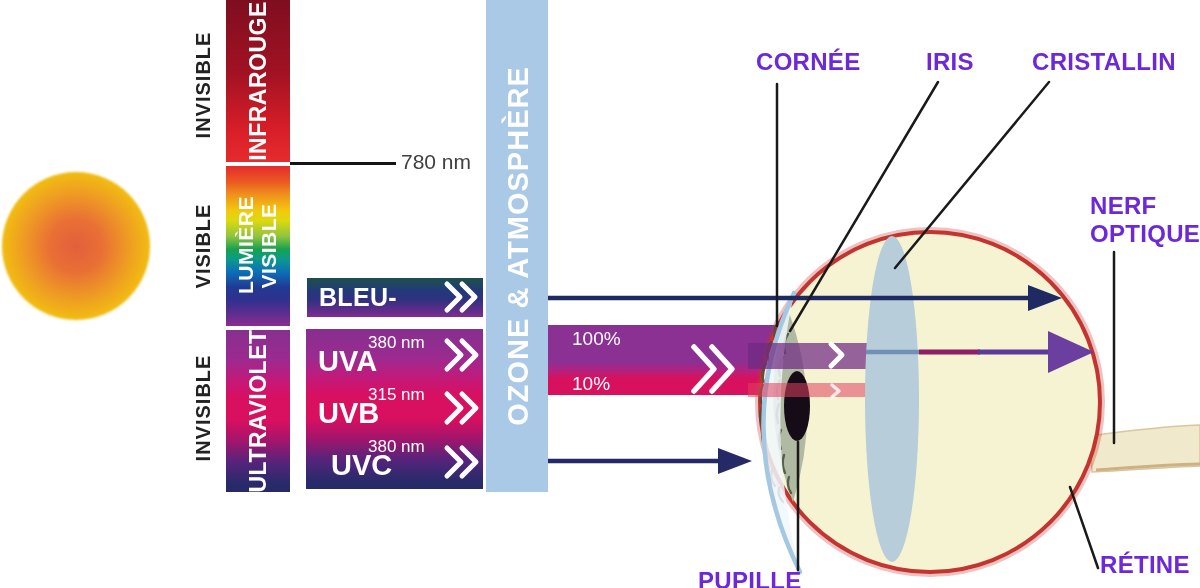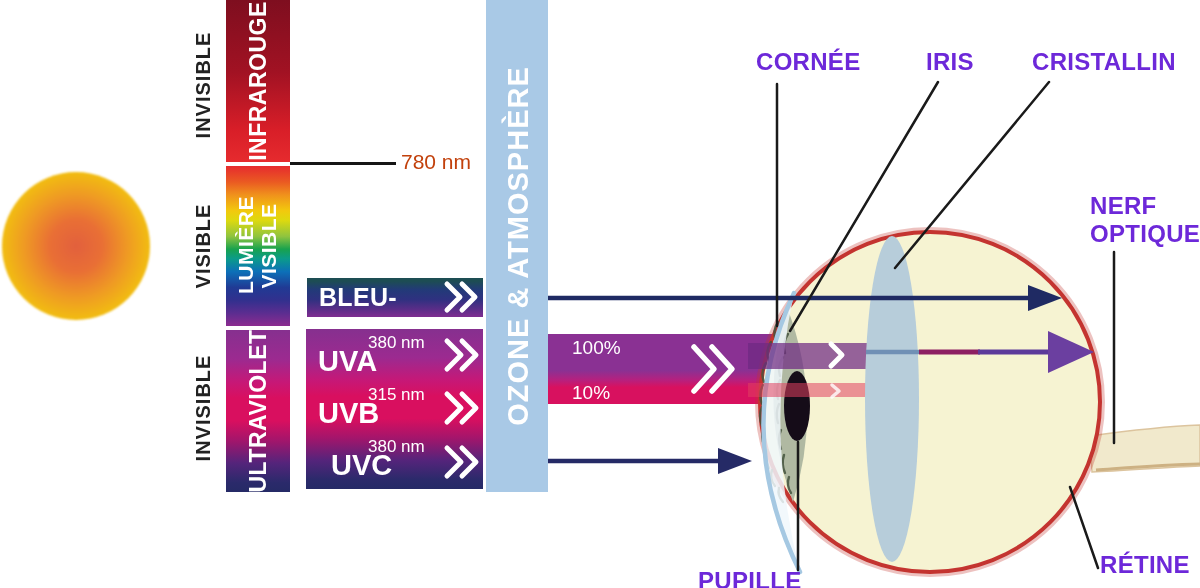--- a/index.html
+++ b/index.html
@@ -31,41 +31,41 @@
 
   <div class="vlabel barlabel" style="left:258px;top:81px;">INFRAROUGE</div>
   <div class="vlabel barlabel" style="left:258px;top:246px;white-space:normal;width:96px;text-align:center;font-size:21px;line-height:1.08;">LUMIÈRE VISIBLE</div>
   <div class="vlabel barlabel" style="left:258px;top:411px;">ULTRAVIOLET</div>
 
   <div class="vlabel sidelabel" style="left:203px;top:85px;">INVISIBLE</div>
   <div class="vlabel sidelabel" style="left:203px;top:246px;">VISIBLE</div>
   <div class="vlabel sidelabel" style="left:203px;top:408px;">INVISIBLE</div>
 
   <div class="abs" style="left:290px;top:162px;width:106px;height:2.5px;background:#151515;"></div>
-  <div class="abs" style="left:401px;top:150px;font-size:21px;color:#c2410c;">780 nm</div>
+  <div class="abs" style="left:401px;top:150px;font-size:21px;color:#404040;">780 nm</div>
 
   <div class="abs" style="left:307px;top:278px;width:176px;height:39px;
               background:linear-gradient(180deg,#1d4d53 0%,#1d4d53 8%,#223a78 30%,#2f3180 55%,#5a2d88 80%,#7f2d91 100%);">
     <span class="bandtext" style="left:12px;top:0;line-height:39px;font-size:25px;font-weight:bold;letter-spacing:.3px;">BLEU-VIOLET</span>
   </div>
 
   <div class="abs" style="left:306px;top:329px;width:177px;height:160px;
               background:linear-gradient(180deg,#86308f 0%,#9c2a90 18%,#c61877 32%,#d90f5f 42%,#d90f5f 56%,#a4156b 68%,#55247b 82%,#2b2a6b 94%,#252a66 100%);">
     <span class="bandtext" style="left:62px;top:4px;font-size:17px;">380 nm</span>
     <span class="bandtext" style="left:12px;top:16px;font-size:29px;font-weight:bold;">UVA</span>
     <span class="bandtext" style="left:62px;top:56px;font-size:17px;">315 nm</span>
     <span class="bandtext" style="left:12px;top:68px;font-size:29px;font-weight:bold;">UVB</span>
     <span class="bandtext" style="left:62px;top:108px;font-size:17px;">380 nm</span>
     <span class="bandtext" style="left:25px;top:120px;font-size:29px;font-weight:bold;">UVC</span>
   </div>
 
   <div class="abs" style="left:486px;top:0;width:62px;height:492px;background:#a9c9e6;"></div>
   <div class="vlabel" style="left:518px;top:246px;font-size:29px;font-weight:bold;color:#fff;letter-spacing:1px;">OZONE &amp; ATMOSPHÈRE</div>
 
-  <div class="abs" style="left:548px;top:334px;width:239px;height:70px;
+  <div class="abs" style="left:548px;top:325px;width:239px;height:70px;
               background:linear-gradient(180deg,#8a3193 0%,#8a3193 52%,#b7207e 66%,#d8115f 76%,#d8115f 100%);">
     <span class="bandtext" style="left:24px;top:3px;font-size:19px;">100%</span>
     <span class="bandtext" style="left:24px;top:48px;font-size:19px;">10%</span>
   </div>
 
   <svg class="abs" style="left:0;top:0;" width="1200" height="588" viewBox="0 0 1200 588">
 
     <path d="M1090,436 C1140,429 1175,426 1200,425 L1200,466 C1165,467 1125,471 1092,472 Z" fill="#f1e9cc" stroke="#dcc49e" stroke-width="1.5"></path>
     <path d="M1200,464 C1160,465 1125,468 1096,470" fill="none" stroke="#cdb183" stroke-width="3"></path>
 

